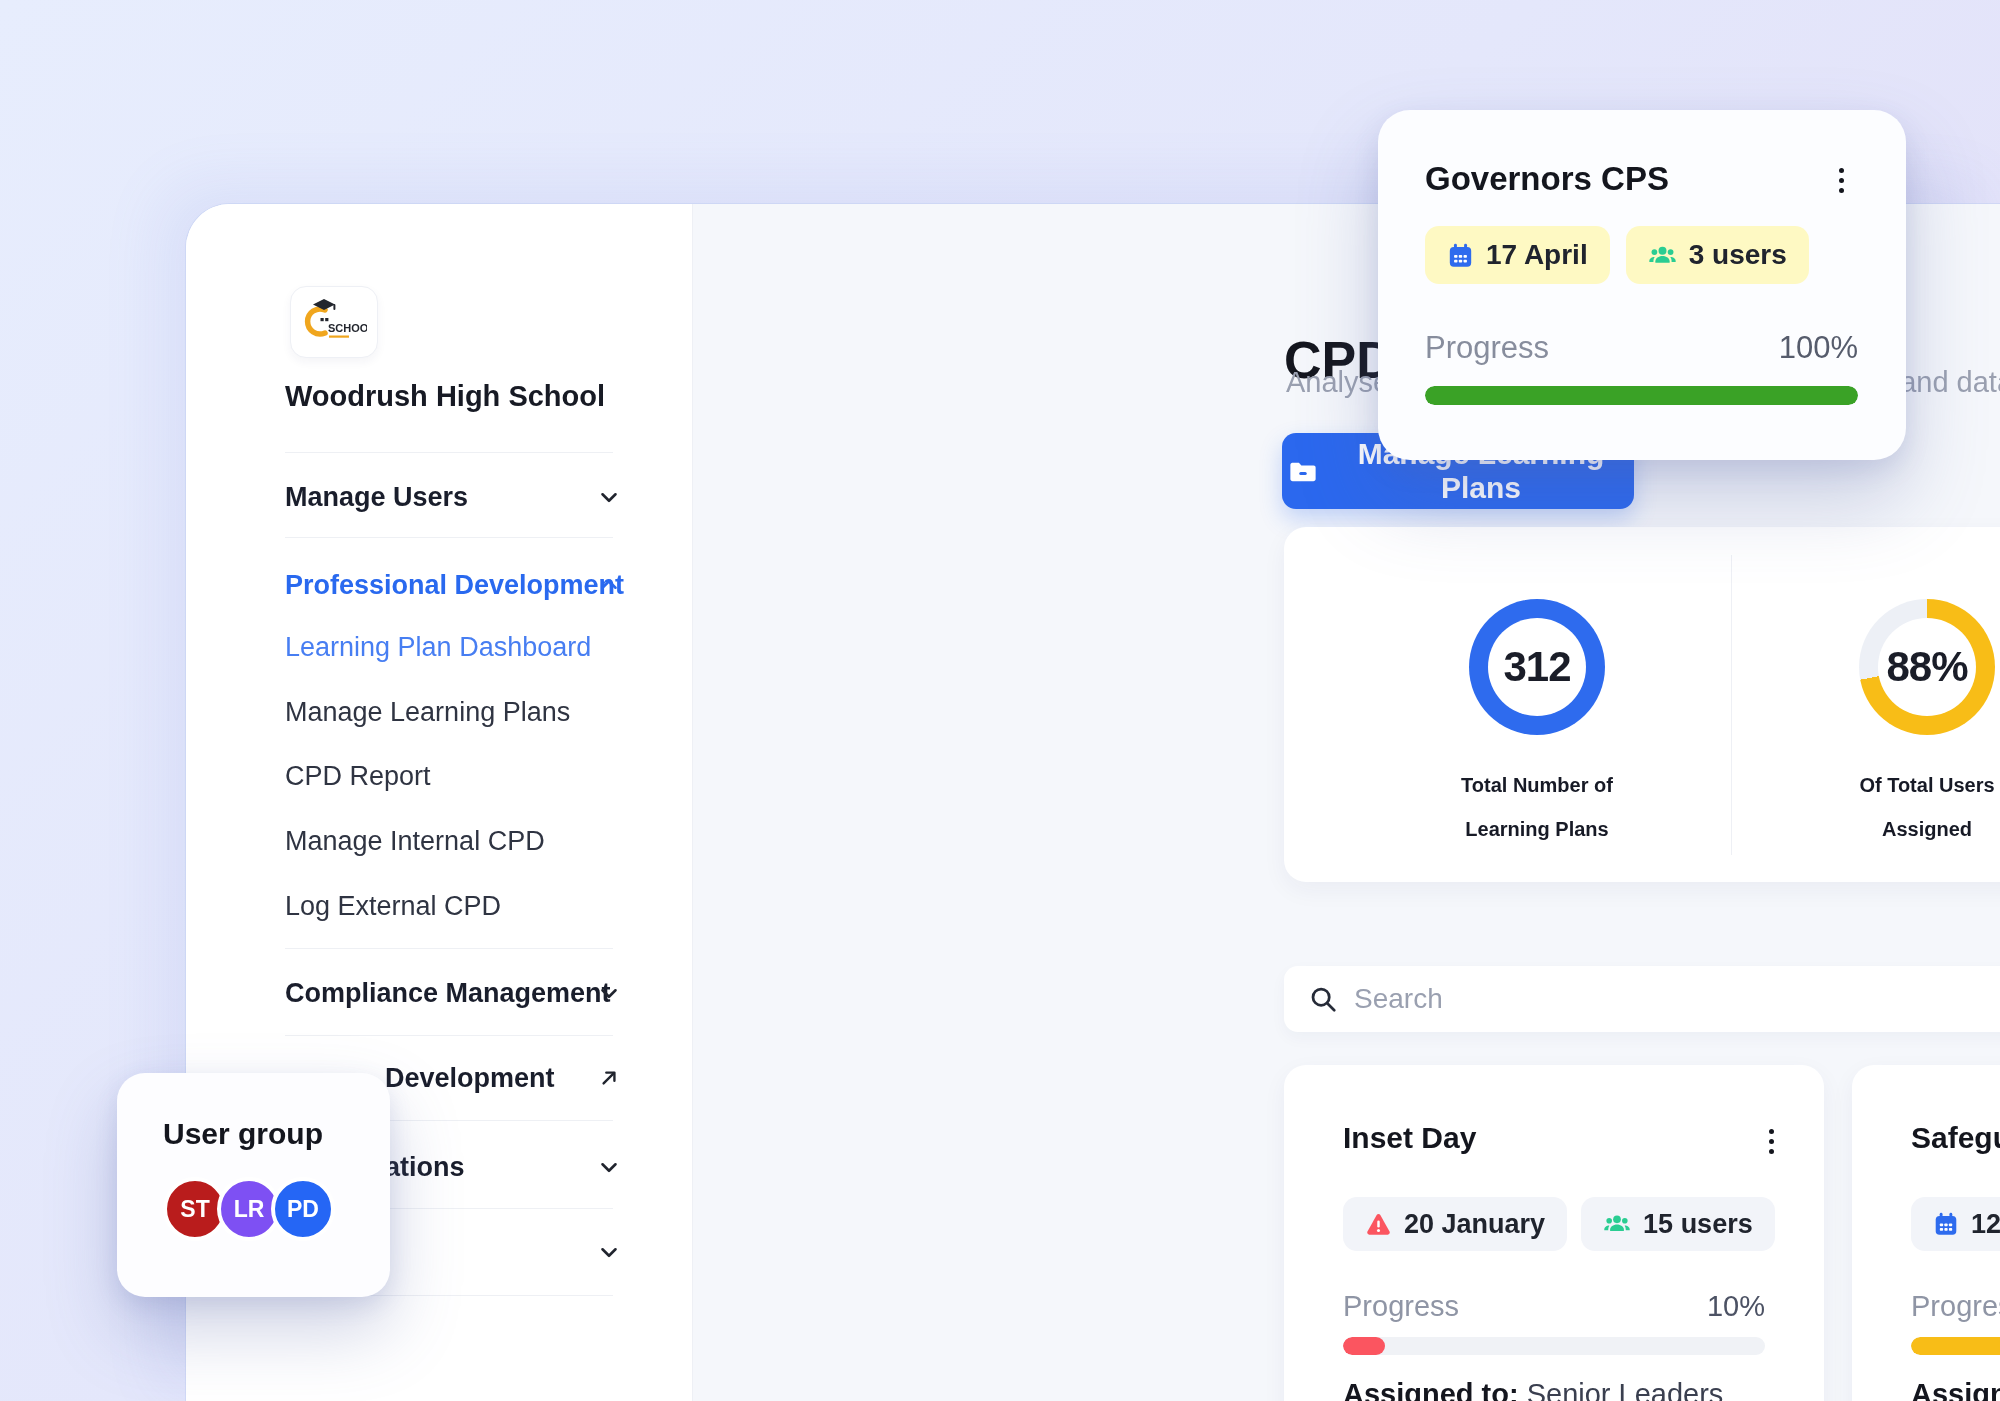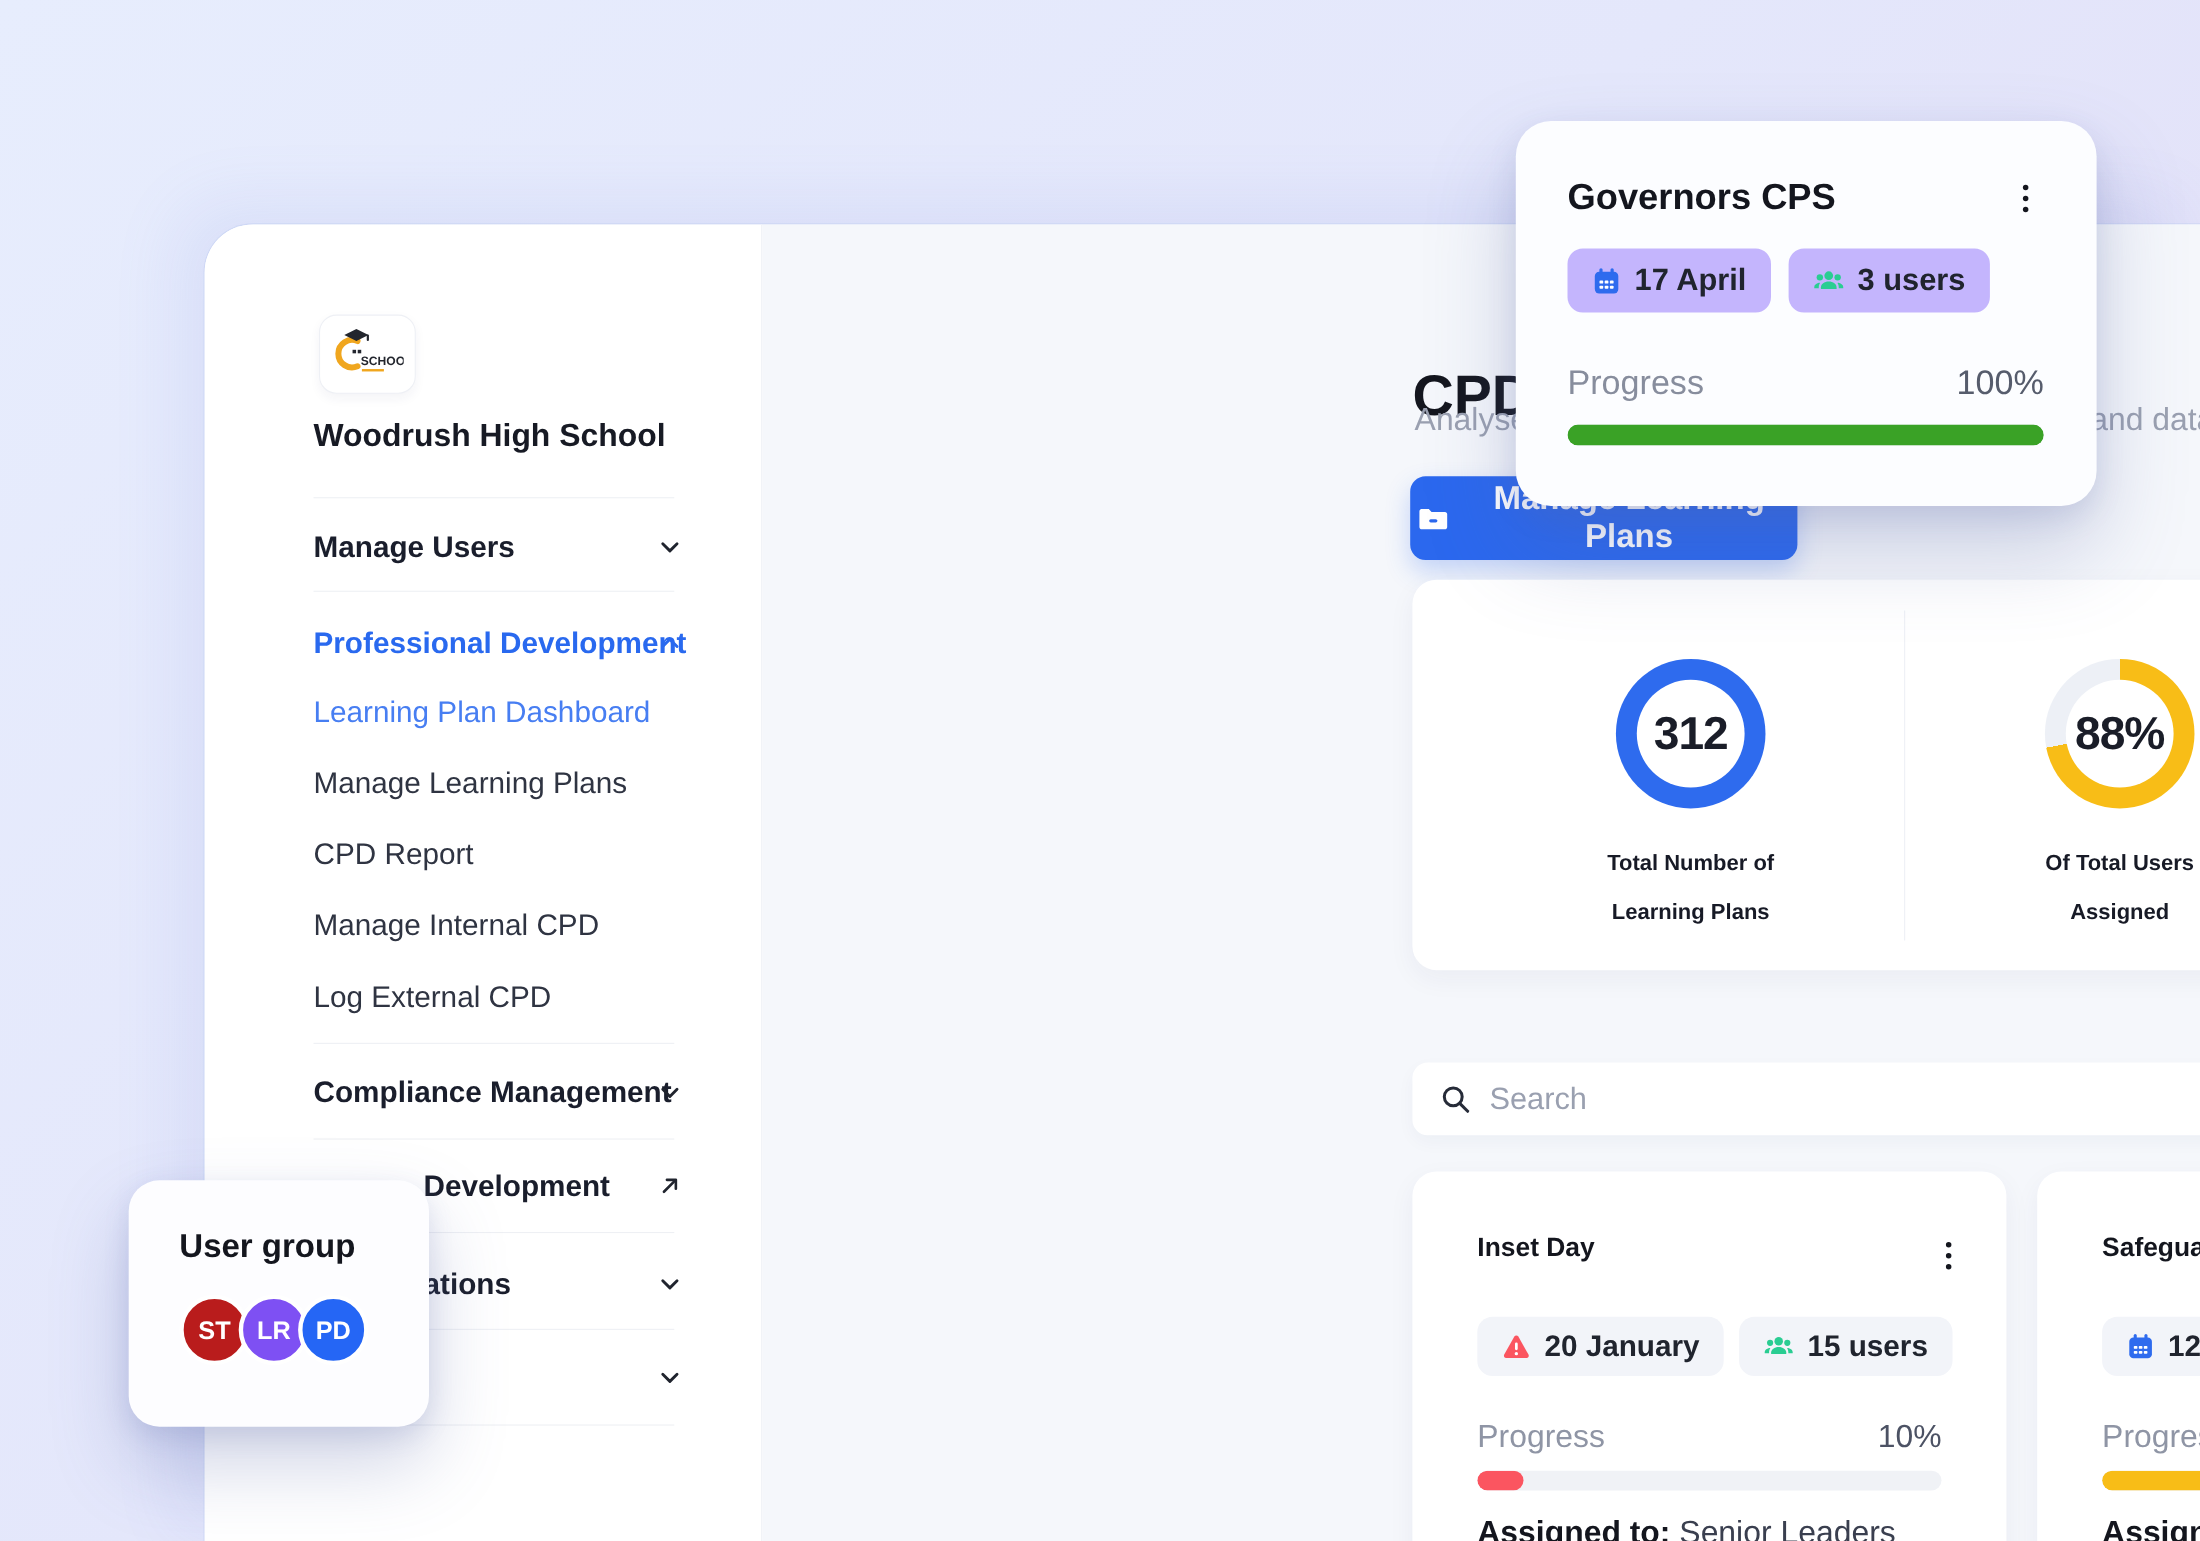--- a/index.html
+++ b/index.html
@@ -51,41 +51,41 @@
 
   
   .search-box{position:absolute;left:591px;top:762px;width:840px;height:66px;background:#fff;border-radius:14px;
     display:flex;align-items:center;padding:0 24px;gap:14px;box-shadow:0 6px 16px rgba(35,48,100,.04);}
   .search-box input{border:none;outline:none;flex:1;font-size:28px;color:#353a48;font-family:"Liberation Sans",sans-serif;background:transparent;}
   .search-box input::placeholder{color:#9aa0b0;}
 
   
   .plan-card{position:absolute;top:861px;width:540px;height:420px;background:#fff;border-radius:22px;
     box-shadow:0 8px 24px rgba(35,48,100,.05);padding:0 59px;}
-  .plan-title{position:absolute;left:59px;top:56px;font-size:24px;font-weight:800;color:#14161e;}
+  .plan-title{position:absolute;left:59px;top:56px;font-size:30px;font-weight:800;color:#14161e;}
   .kebab{position:absolute;right:44px;top:58px;display:flex;flex-direction:column;gap:5px;padding:6px;cursor:pointer;}
   .kebab i{width:5px;height:5px;border-radius:50%;background:#14161e;}
   .badges{position:absolute;left:59px;top:132px;display:flex;gap:14px;}
   .badge{height:54px;background:#f2f4f9;border-radius:14px;display:flex;align-items:center;gap:12px;padding:0 22px;
     font-size:27px;font-weight:600;color:#20242e;white-space:nowrap;}
   .prog-row{position:absolute;left:59px;right:59px;top:225px;display:flex;justify-content:space-between;align-items:center;}
   .prog-label{font-size:29px;color:#8f95a5;}
   .prog-val{font-size:29px;color:#4c5264;}
   .track{position:absolute;left:59px;right:59px;top:272px;height:18px;border-radius:9px;background:#f0f2f6;overflow:hidden;}
   .fill{height:100%;border-radius:9px;}
   .assigned{position:absolute;left:59px;top:313px;font-size:29px;color:#3a3f4f;white-space:nowrap;}
   .assigned b{color:#14161e;font-weight:800;}
 
   
   .gov-card{position:absolute;left:1378px;top:110px;width:528px;height:350px;background:#fcfdff;border-radius:32px;
     box-shadow:0 40px 80px rgba(85,100,165,.28),0 10px 26px rgba(85,100,165,.14);z-index:30;}
   .gov-title{position:absolute;left:47px;top:50px;font-size:33px;font-weight:800;color:#14161e;}
   .gov-card .kebab{right:56px;top:52px;}
   .gov-badges{position:absolute;left:47px;top:116px;display:flex;gap:16px;}
-  .gov-badges .badge{height:58px;background:#c4b5fd;font-size:28px;}
+  .gov-badges .badge{height:58px;background:#fef9c3;font-size:28px;}
   .gov-progrow{position:absolute;left:47px;right:48px;top:220px;display:flex;justify-content:space-between;align-items:center;}
   .gov-progrow .pl{font-size:31px;color:#878d9d;}
   .gov-progrow .pv{font-size:31px;color:#565c6c;}
   .gov-track{position:absolute;left:47px;right:48px;top:276px;height:19px;border-radius:10px;background:#eef1f6;overflow:hidden;}
 
   
   .ug-card{position:absolute;left:107px;top:1073px;width:273px;height:224px;background:#fdfdff;border-radius:28px;
     box-shadow:0 34px 70px rgba(85,100,165,.28),0 8px 22px rgba(85,100,165,.15);z-index:30;margin-left:10px;}
   .ug-title{position:absolute;left:46px;top:44px;font-size:30px;font-weight:800;color:#14161e;}
   .ug-avatars{position:absolute;left:46px;top:104px;display:flex;}

